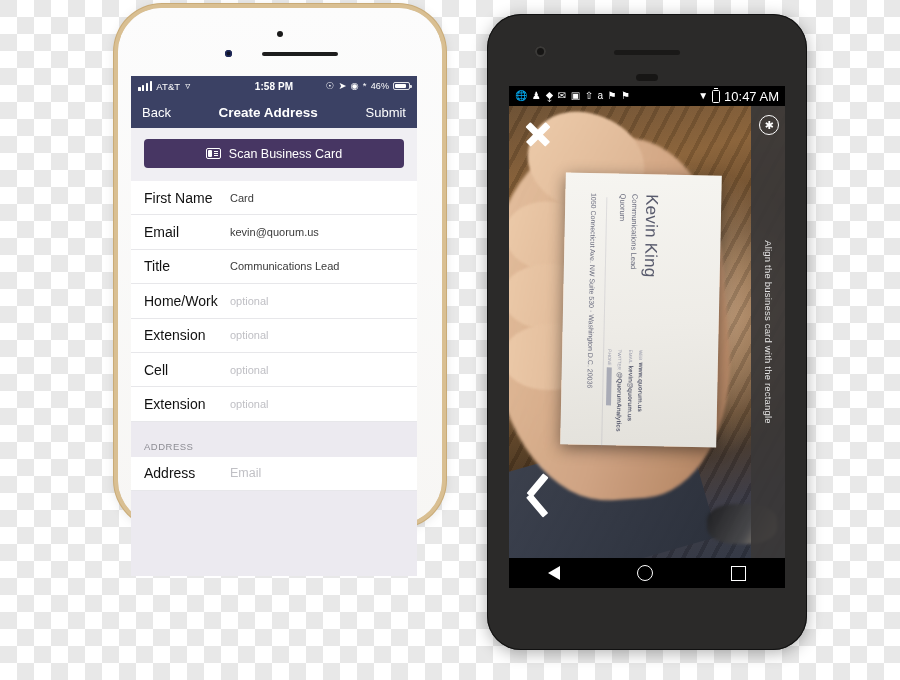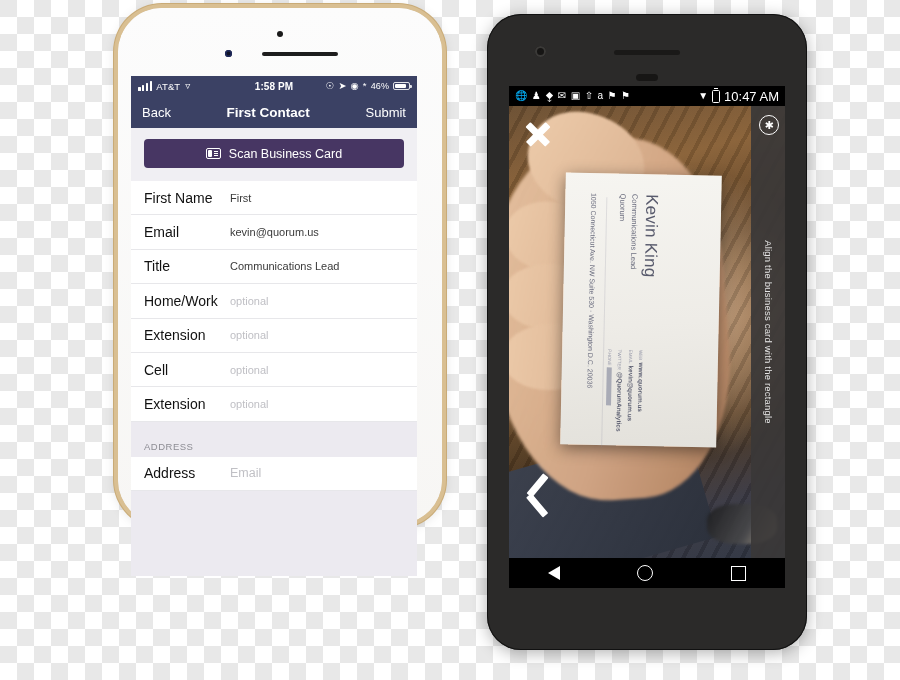--- a/index.html
+++ b/index.html
@@ -204,21 +204,21 @@
           <span class="gl">*</span>
           <span>46%</span>
           <span class="batt">
               <span></span>
             </span>
         </span>
       </div>
 
       <div class="ios-nav">
         <div class="s">Back</div>
-        <div class="t">First Contact</div>
+        <div class="t">Create Address</div>
         <div class="s">Submit</div>
       </div>
 
       <div class="ios-body">
 
         <div class="scanwrap">
           <div class="scanbtn">
             <span class="cardicon">
               <b></b>
                 <u>
@@ -227,21 +227,21 @@
                   <s></s>
                 </u>
             </span>
             <span>Scan Business Card</span>
           </div>
         </div>
 
         <div class="rows">
           <div class="row">
             <span class="lbl">First Name</span>
-            <span class="val">First</span>
+            <span class="val">Card</span>
           </div>
           <div class="row">
             <span class="lbl">Email</span>
             <span class="val">kevin@quorum.us</span>
           </div>
           <div class="row">
             <span class="lbl">Title</span>
             <span class="val">Communications Lead</span>
           </div>
           <div class="row">

